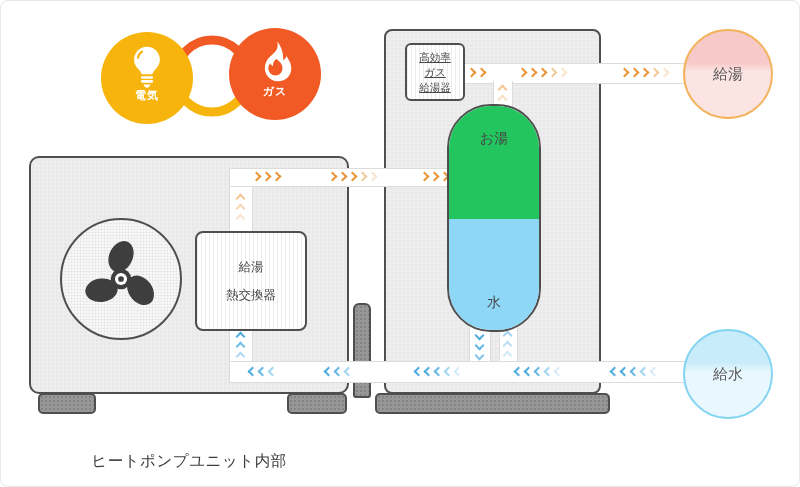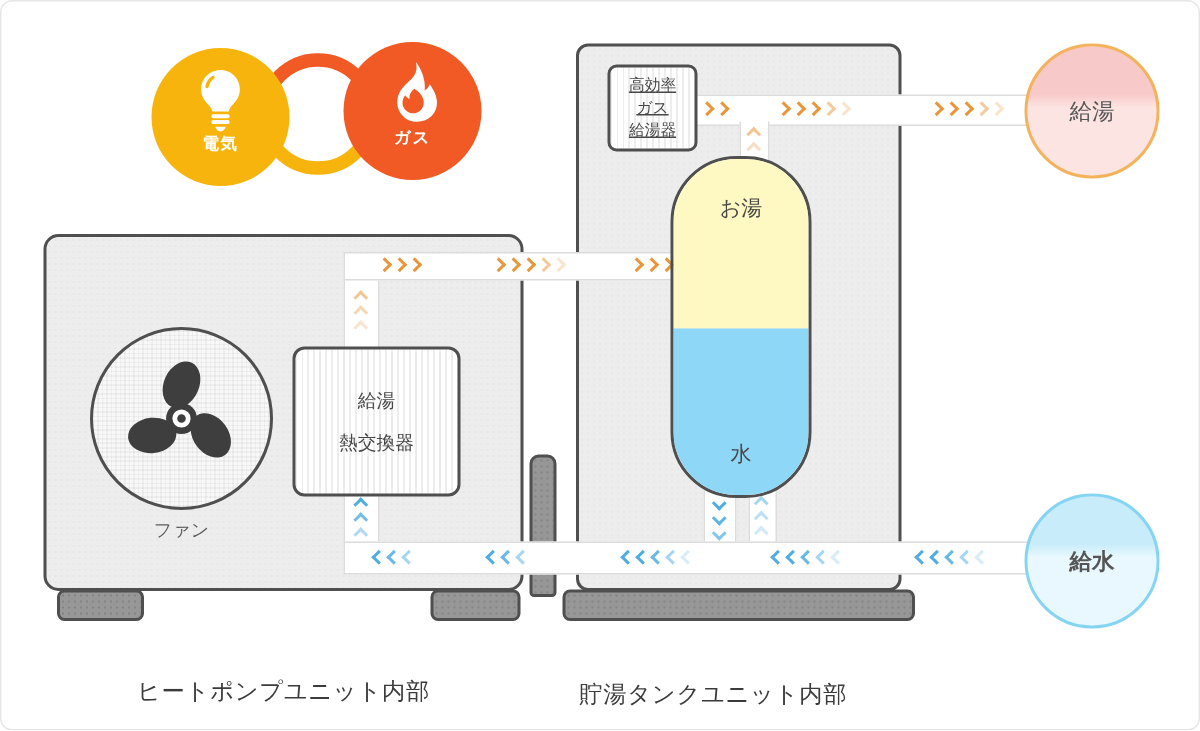--- a/index.html
+++ b/index.html
@@ -48,21 +48,21 @@
   .hx-box{left:194px;top:230px;width:112px;height:100px;border-radius:8px;
     font-size:12.5px;line-height:28px;color:#474747;}
   .gas-box{left:404px;top:42px;width:60px;height:58px;border-radius:6px;
     font-size:10.5px;line-height:15px;color:#474747;text-decoration:underline;}
 
   
   .tank-capsule{
     position:absolute;left:446px;top:103px;width:94px;height:228px;border:2px solid #4f4f4f;
     border-radius:44px;box-sizing:border-box;overflow:hidden;z-index:4;
   }
-  .tank-hot{height:113px;background:#fef9c3;display:flex;align-items:flex-start;justify-content:center;
+  .tank-hot{height:113px;background:#22c55e;display:flex;align-items:flex-start;justify-content:center;
     font-size:14px;color:#474747;padding-top:24px;box-sizing:border-box;}
   .tank-cold{height:111px;background:#8ed7f7;display:flex;align-items:flex-end;justify-content:center;
     font-size:14px;color:#474747;padding-bottom:18px;box-sizing:border-box;}
 
   
   .pipe{position:absolute;background:#ffffff;box-sizing:border-box;z-index:2;}
   .pipe.h{border-top:1px solid #dcdcdc;border-bottom:1px solid #dcdcdc;}
   .pipe.v{border-left:1px solid #dcdcdc;border-right:1px solid #dcdcdc;}
 
   
@@ -75,21 +75,21 @@
   .chev.u{transform:rotate(-135deg);} .chev.d{transform:rotate(45deg);}
 
   
   .outlet{
     position:absolute;width:90px;height:90px;border-radius:50%;box-sizing:border-box;z-index:4;
     display:flex;align-items:center;justify-content:center;font-size:15px;color:#555;
   }
   .outlet.hot{left:682px;top:28px;border:2px solid #f2b35c;
     background:linear-gradient(180deg,#f8c9c9 0%,#f8c9c9 37%,#fbe4e1 47%,#fbe4e1 100%);}
   .outlet.cold{left:682px;top:328px;border:2px solid #85d5f2;
-    background:linear-gradient(180deg,#c9ecfa 0%,#c9ecfa 37%,#e8f8fe 47%,#e8f8fe 100%);font-weight:bold;}
+    background:linear-gradient(180deg,#c9ecfa 0%,#c9ecfa 37%,#e8f8fe 47%,#e8f8fe 100%);}
 
   
   .legend-circle{
     position:absolute;width:92px;height:92px;border-radius:50%;z-index:5;
     display:flex;flex-direction:column;align-items:center;justify-content:flex-start;
   }
   .legend-circle .glyph{margin-top:9px;}
   .legend-circle .lab{color:#fff;font-weight:bold;font-size:11px;margin-top:-3px;letter-spacing:1px;}
   .lc-elec{left:100px;top:31px;background:#f6b40c;}
   .lc-gas{left:228px;top:27px;background:#f15a24;}
@@ -124,21 +124,20 @@
           </g>
         <g transform="rotate(240 50 50)">
             <ellipse cx="50" cy="27" rx="12" ry="16.5" transform="rotate(24 50 27)"></ellipse>
           </g>
       </g>
       <circle cx="50" cy="50" r="10.5" fill="#3e3e3e"></circle>
       <circle cx="50" cy="50" r="6.2" fill="#ffffff"></circle>
       <circle cx="50" cy="50" r="2.9" fill="#3e3e3e"></circle>
     </svg>
   </div>
-  <div class="fan-label">ファン</div>
 
   <div class="pipe v" style="left:228px;top:168px;width:24px;height:193px;"></div>
   <div class="pipe v" style="left:468px;top:326px;width:22px;height:36px;"></div>
   <div class="pipe v" style="left:498px;top:326px;width:19px;height:36px;"></div>
 
   <div class="pipe h" style="left:228px;top:167px;width:219px;height:19px;border-left:1px solid #dcdcdc;"></div>
   <div class="pipe h" style="left:228px;top:360px;width:457px;height:22px;border-left:1px solid #dcdcdc;"></div>
   <div class="pipe h" style="left:463px;top:62px;width:222px;height:21px;"></div>
   <div class="pipe v" style="left:492px;top:80px;width:20px;height:26px;"></div>
 
@@ -282,15 +281,14 @@
 
   <div class="legend-circle lc-gas">
     <svg class="glyph" width="50" height="50" viewBox="0 0 24 24">
       <path fill="#fff" fill-rule="evenodd" d="M13.1 2.1c.6 2.7-.3 4.3-1.6 5.6-1.6 1.6-3.8 3.1-4.3 6.2-.6 3.8 2.2 7.3 6.2 7.3 3.9 0 6.7-2.8 6.4-6.7-.2-2.4-1.4-3.8-2.3-5.4-.3 1-.8 1.6-1.6 2.1.4-3.3-1.1-7-2.8-9.1z
       M12.6 10.6c1.9 1.3 3 2.6 3 4.5a3.4 3.4 0 0 1-6.8 0c0-.9.3-1.7.9-2.4.3.6.8 1 1.4 1.2-.3-1.3.4-2.4 1.5-3.3z"></path>
     </svg>
     <div class="lab">ガス</div>
   </div>
 
   <div class="caption cap-hp">ヒートポンプユニット内部</div>
-  <div class="caption cap-tank">貯湯タンクユニット内部</div>
 
 </div>
 
 </body></html>

